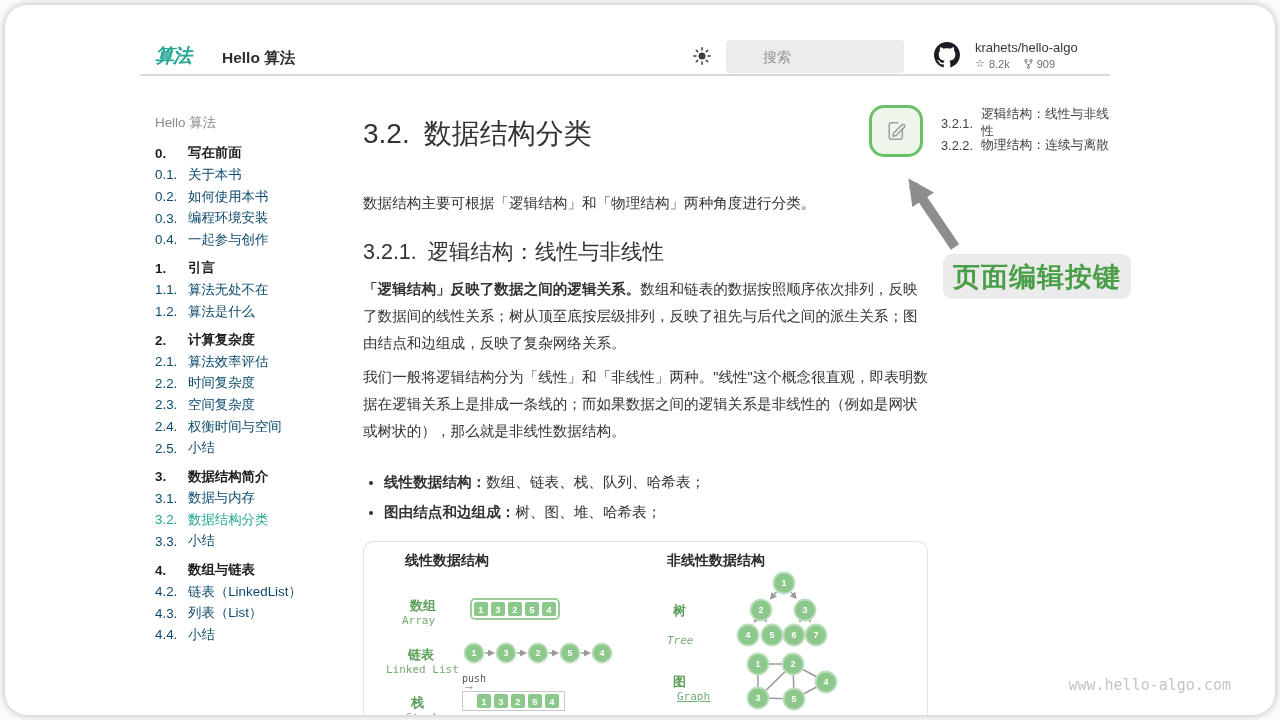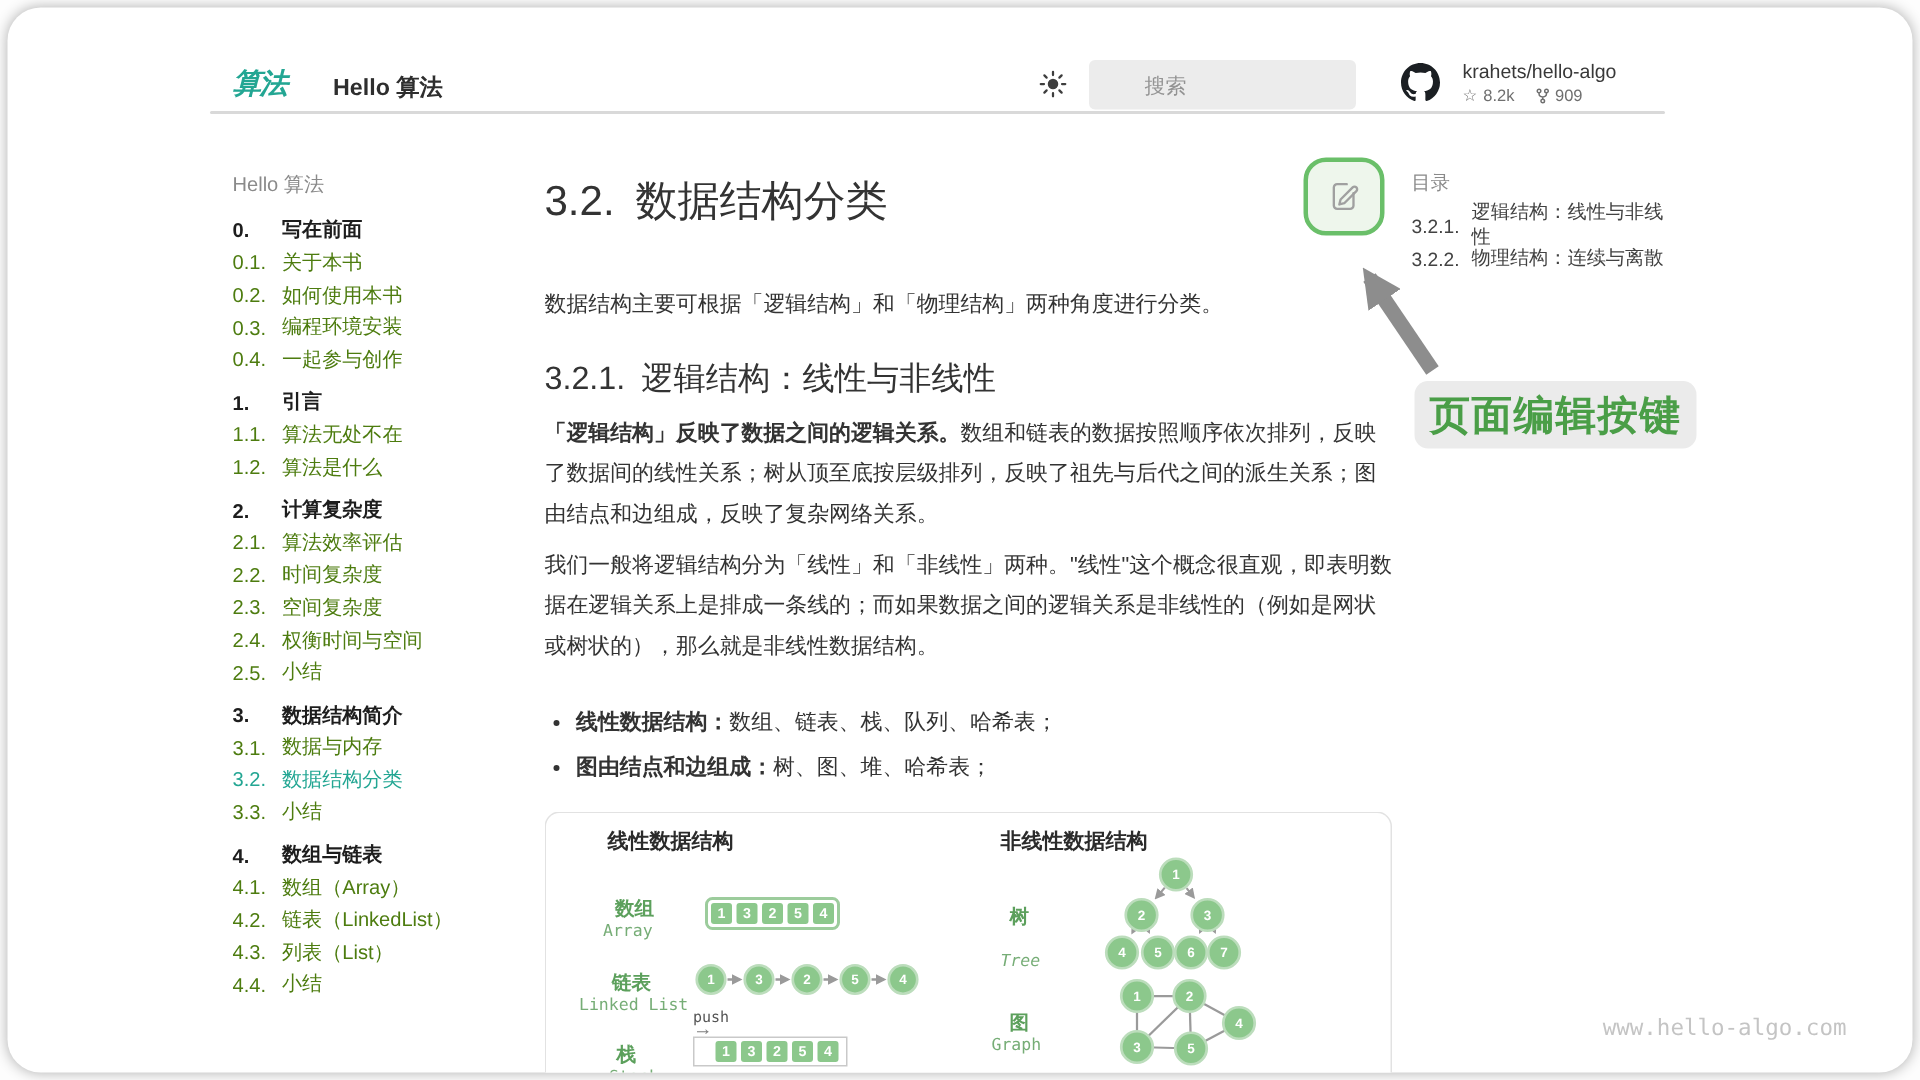--- a/index.html
+++ b/index.html
@@ -31,21 +31,21 @@
     font-family:"Liberation Sans","DejaVu Sans",sans-serif;color:#333;}
   .search input::placeholder{color:#949494;}
   .repo{position:absolute;left:929px;top:35px;display:flex;gap:15px;align-items:center;cursor:pointer;text-decoration:none;}
   .repo-name{font-size:13px;color:#383838;}
   .repo-stats{font-size:11px;color:#6f6f6f;display:flex;align-items:center;gap:4px;margin-top:2px;}
   .repo-stats .sep{width:6px;}
   .rule{position:absolute;left:135px;top:69px;width:970px;height:2px;background:#d9d9d9;border-radius:1px;}
   
   .sidebar{position:absolute;left:150px;top:107px;width:190px;font-size:13.4px;}
   .side-title{color:#8a8a8a;height:21.6px;display:flex;align-items:center;margin-bottom:9px;}
-  .srow{display:flex;height:21.6px;align-items:center;color:#4d7c0f;}
+  .srow{display:flex;height:21.6px;align-items:center;color:#0c4a6e;}
   .srow .snum{width:33px;flex:none;}
   .shead{font-weight:700;color:#1d1d1d;margin-top:7px;}
   .sitem{cursor:pointer;}
   .sitem.active{color:var(--teal);}
   
   .toc{position:absolute;left:936px;top:107px;width:176px;font-size:12.8px;}
   .toc-title{color:#8a8a8a;height:21px;display:flex;align-items:center;margin-bottom:6px;}
   .trow{display:flex;height:22px;align-items:center;color:#424242;cursor:pointer;}
   .trow .tnum{width:40px;flex:none;}
   
@@ -62,21 +62,21 @@
   .figure{position:relative;margin-top:16px;width:565px;height:183px;border:1px solid #e2e2e2;
     border-bottom:none;border-radius:10px 10px 0 0;overflow:hidden;background:#fff;}
   .fig-title{position:absolute;font-weight:700;font-size:14px;color:#2b2b2b;}
   .lt{left:41px;top:10px;} .nt{left:303px;top:10px;}
   .zh{position:absolute;font-weight:700;font-size:13px;color:var(--figgreen);}
   .en{position:absolute;font-size:11px;color:var(--figmono);font-family:"DejaVu Sans Mono",monospace;}
   .zh-array{left:46px;top:55px;} .en-array{left:38px;top:72px;}
   .zh-list{left:44px;top:104px;} .en-list{left:22px;top:121px;}
   .zh-stack{left:47px;top:152px;} .en-stack{left:42px;top:169px;}
   .zh-tree{left:309px;top:60px;} .en-tree{left:303px;top:92px;font-style:italic;}
-  .zh-graph{left:309px;top:131px;} .en-graph{left:297px;top:148px;}
+  .zh-graph{left:309px;top:131px;} .en-graph{left:313px;top:148px;text-decoration:underline;}
   .array-box{position:absolute;left:106px;top:56px;display:flex;gap:3px;padding:2px;
     border:2px solid #9ccc9c;border-radius:5px;background:#fff;}
   .stack-box{position:absolute;left:98px;top:149px;display:flex;gap:3px;
     padding:2px 5px 2px 14px;border:1.5px solid #c9c9c9;background:#fff;}
   .cell{width:14px;height:14px;background:var(--node);color:#fff;font-size:9.5px;font-weight:700;
     display:flex;align-items:center;justify-content:center;border-radius:2px;}
   .ll-svg{position:absolute;left:98px;top:98px;}
   .tree-svg{position:absolute;left:370px;top:28px;}
   .graph-svg{position:absolute;left:378px;top:108px;}
   .push-lbl{position:absolute;left:98px;top:131px;font-size:10px;color:#555;
@@ -222,24 +222,20 @@
           <span class="snum">3.2.</span>
           <span class="slab">数据结构分类</span>
         </div>
         <div class="srow sitem">
           <span class="snum">3.3.</span>
           <span class="slab">小结</span>
         </div>
         <div class="srow shead">
           <span class="snum">4.</span>
           <span class="slab">数组与链表</span>
-        </div>
-        <div class="srow sitem">
-          <span class="snum">4.1.</span>
-          <span class="slab">数组（Array）</span>
         </div>
         <div class="srow sitem">
           <span class="snum">4.2.</span>
           <span class="slab">链表（LinkedList）</span>
         </div>
         <div class="srow sitem">
           <span class="snum">4.3.</span>
           <span class="slab">列表（List）</span>
         </div>
         <div class="srow sitem">
@@ -365,21 +361,20 @@
             <circle cx="84" cy="32" r="10.5" fill="#8cc88c" stroke="#bcddbc" stroke-width="1.8"></circle>
             <text x="84" y="35.2" text-anchor="middle" font-size="9" font-weight="bold" fill="#fff" font-family="&quot;Liberation Sans&quot;,&quot;DejaVu Sans&quot;,sans-serif">4</text>
             <circle cx="52" cy="49" r="10.5" fill="#8cc88c" stroke="#bcddbc" stroke-width="1.8"></circle>
             <text x="52" y="52.2" text-anchor="middle" font-size="9" font-weight="bold" fill="#fff" font-family="&quot;Liberation Sans&quot;,&quot;DejaVu Sans&quot;,sans-serif">5</text>
           </g>
       </svg>
     </div>
   </main>
 
   <aside class="toc">
-    <div class="toc-title">目录</div>
     <div id="toc-list">
         <div class="trow">
           <span class="tnum">3.2.1.</span>
           <span class="tlab">逻辑结构：线性与非线性</span>
         </div>
         <div class="trow">
           <span class="tnum">3.2.2.</span>
           <span class="tlab">物理结构：连续与离散</span>
         </div>
       </div>

